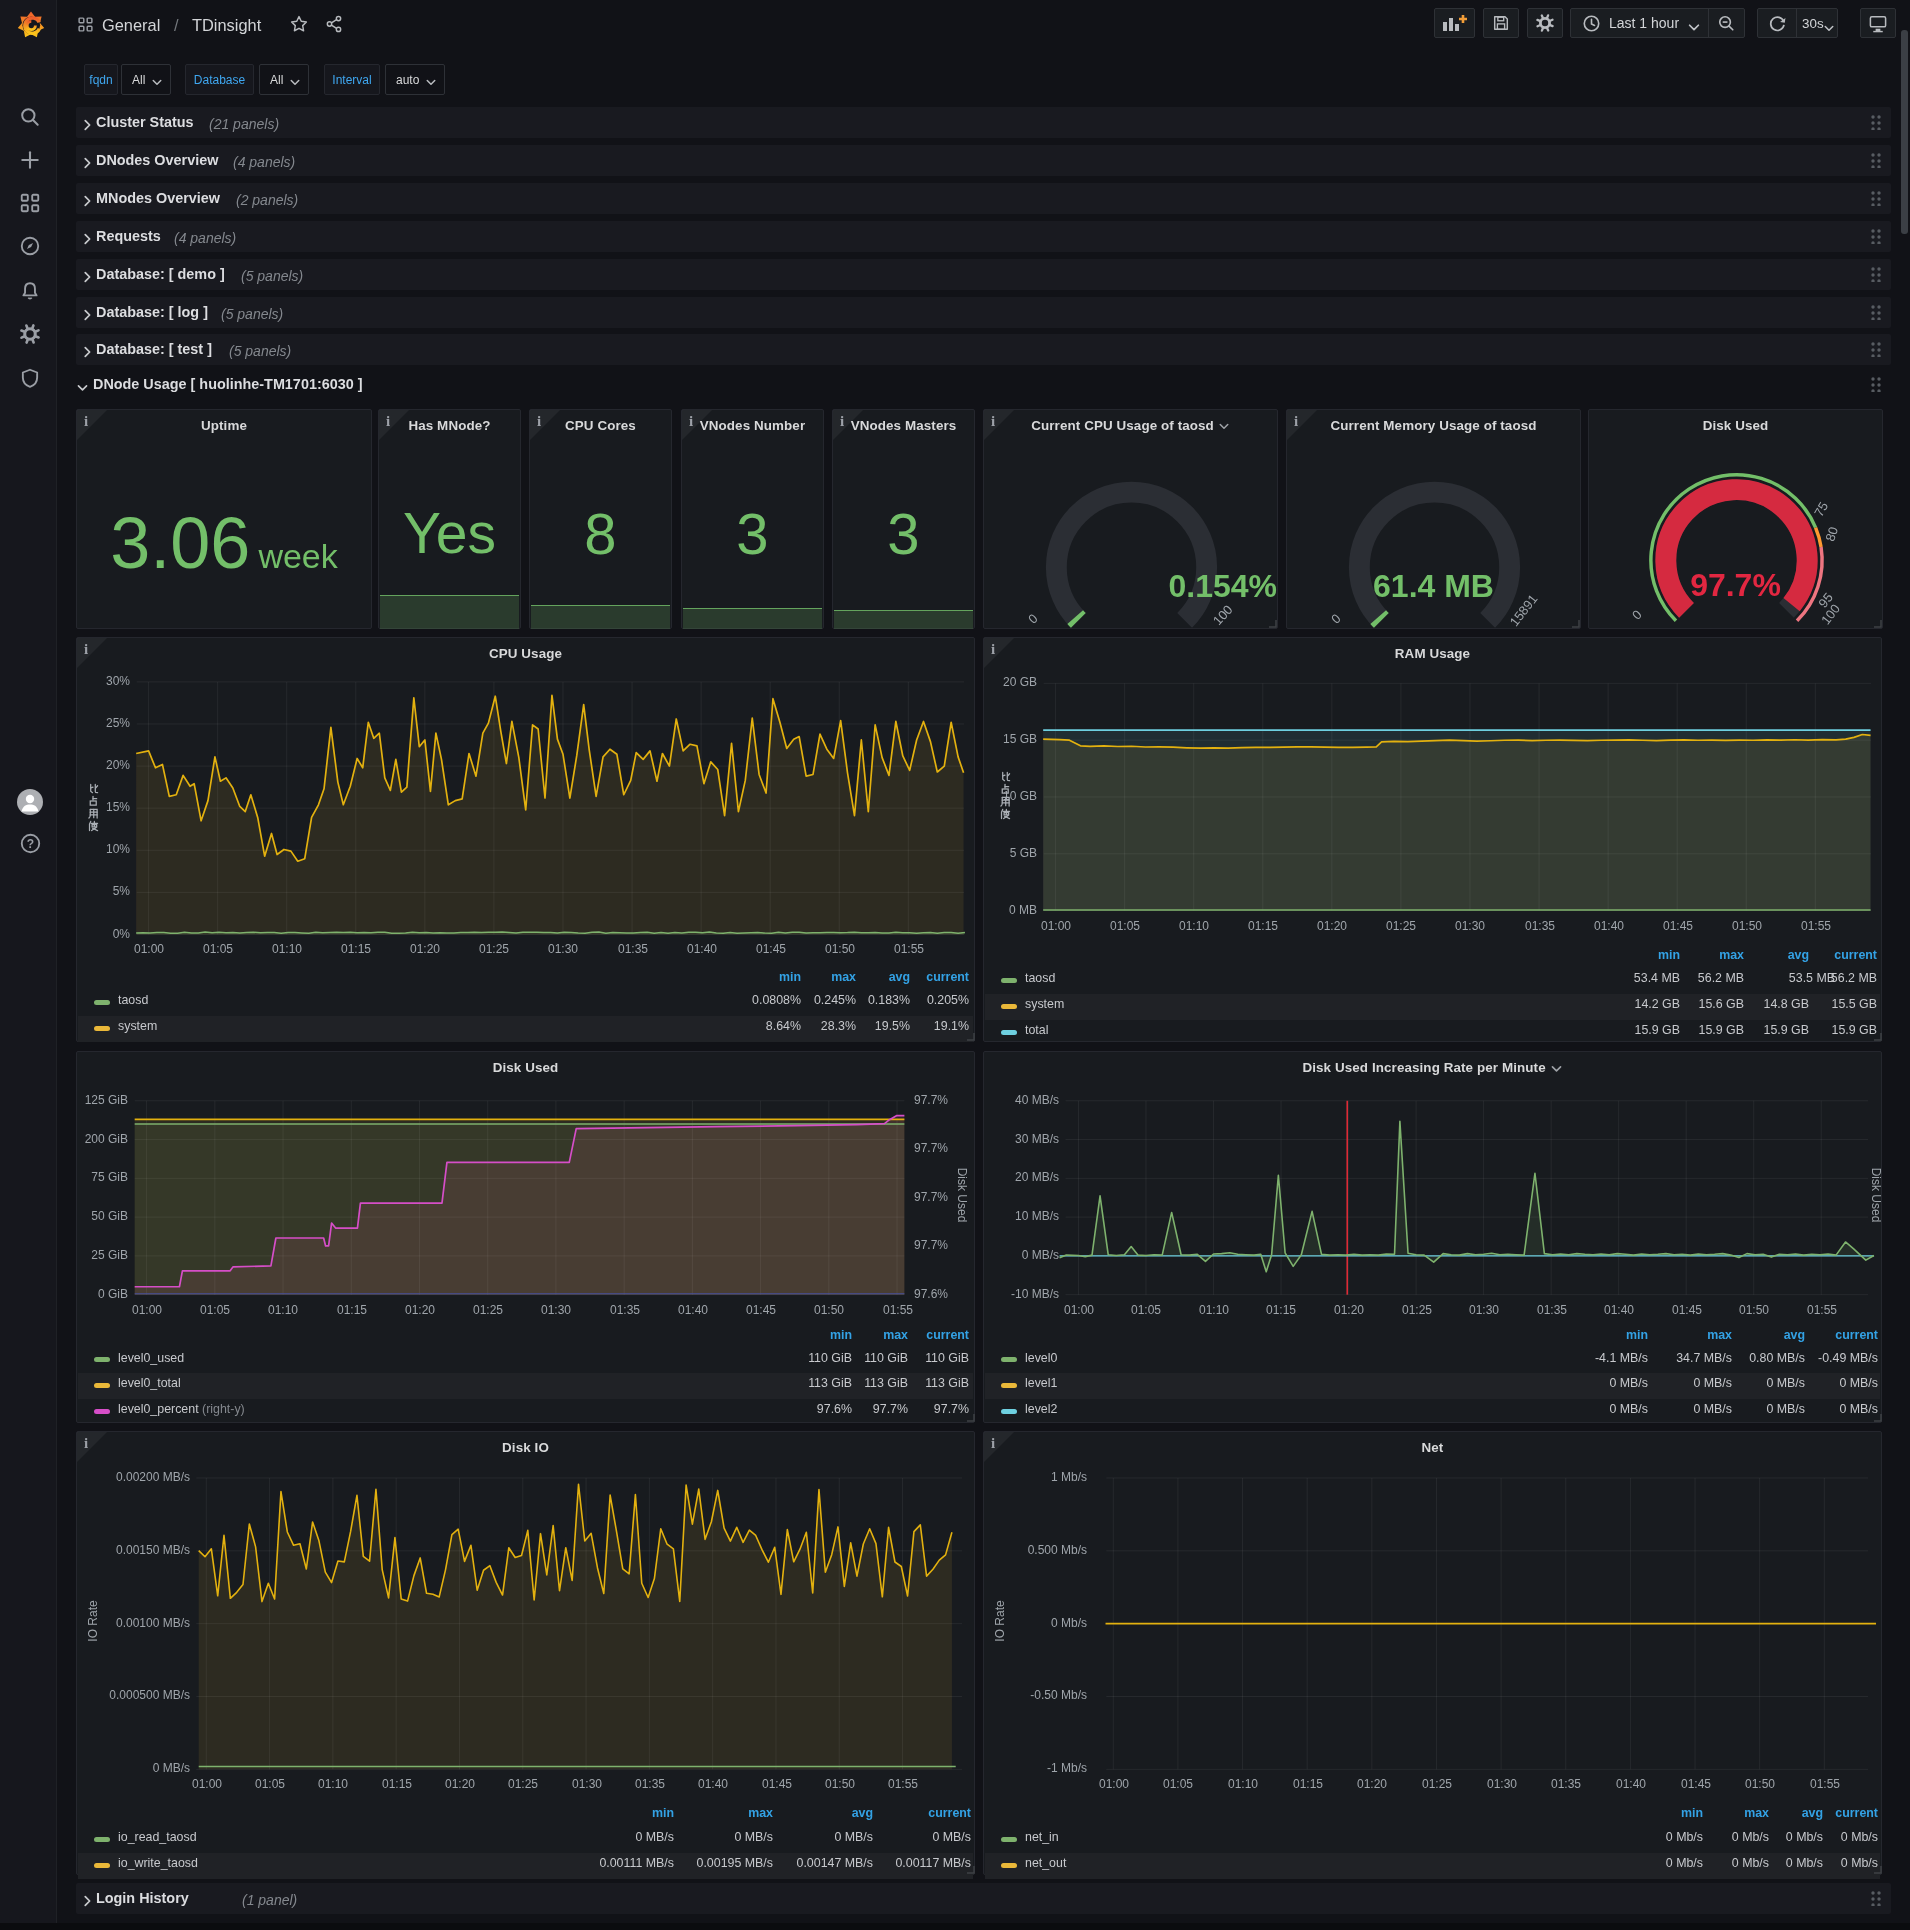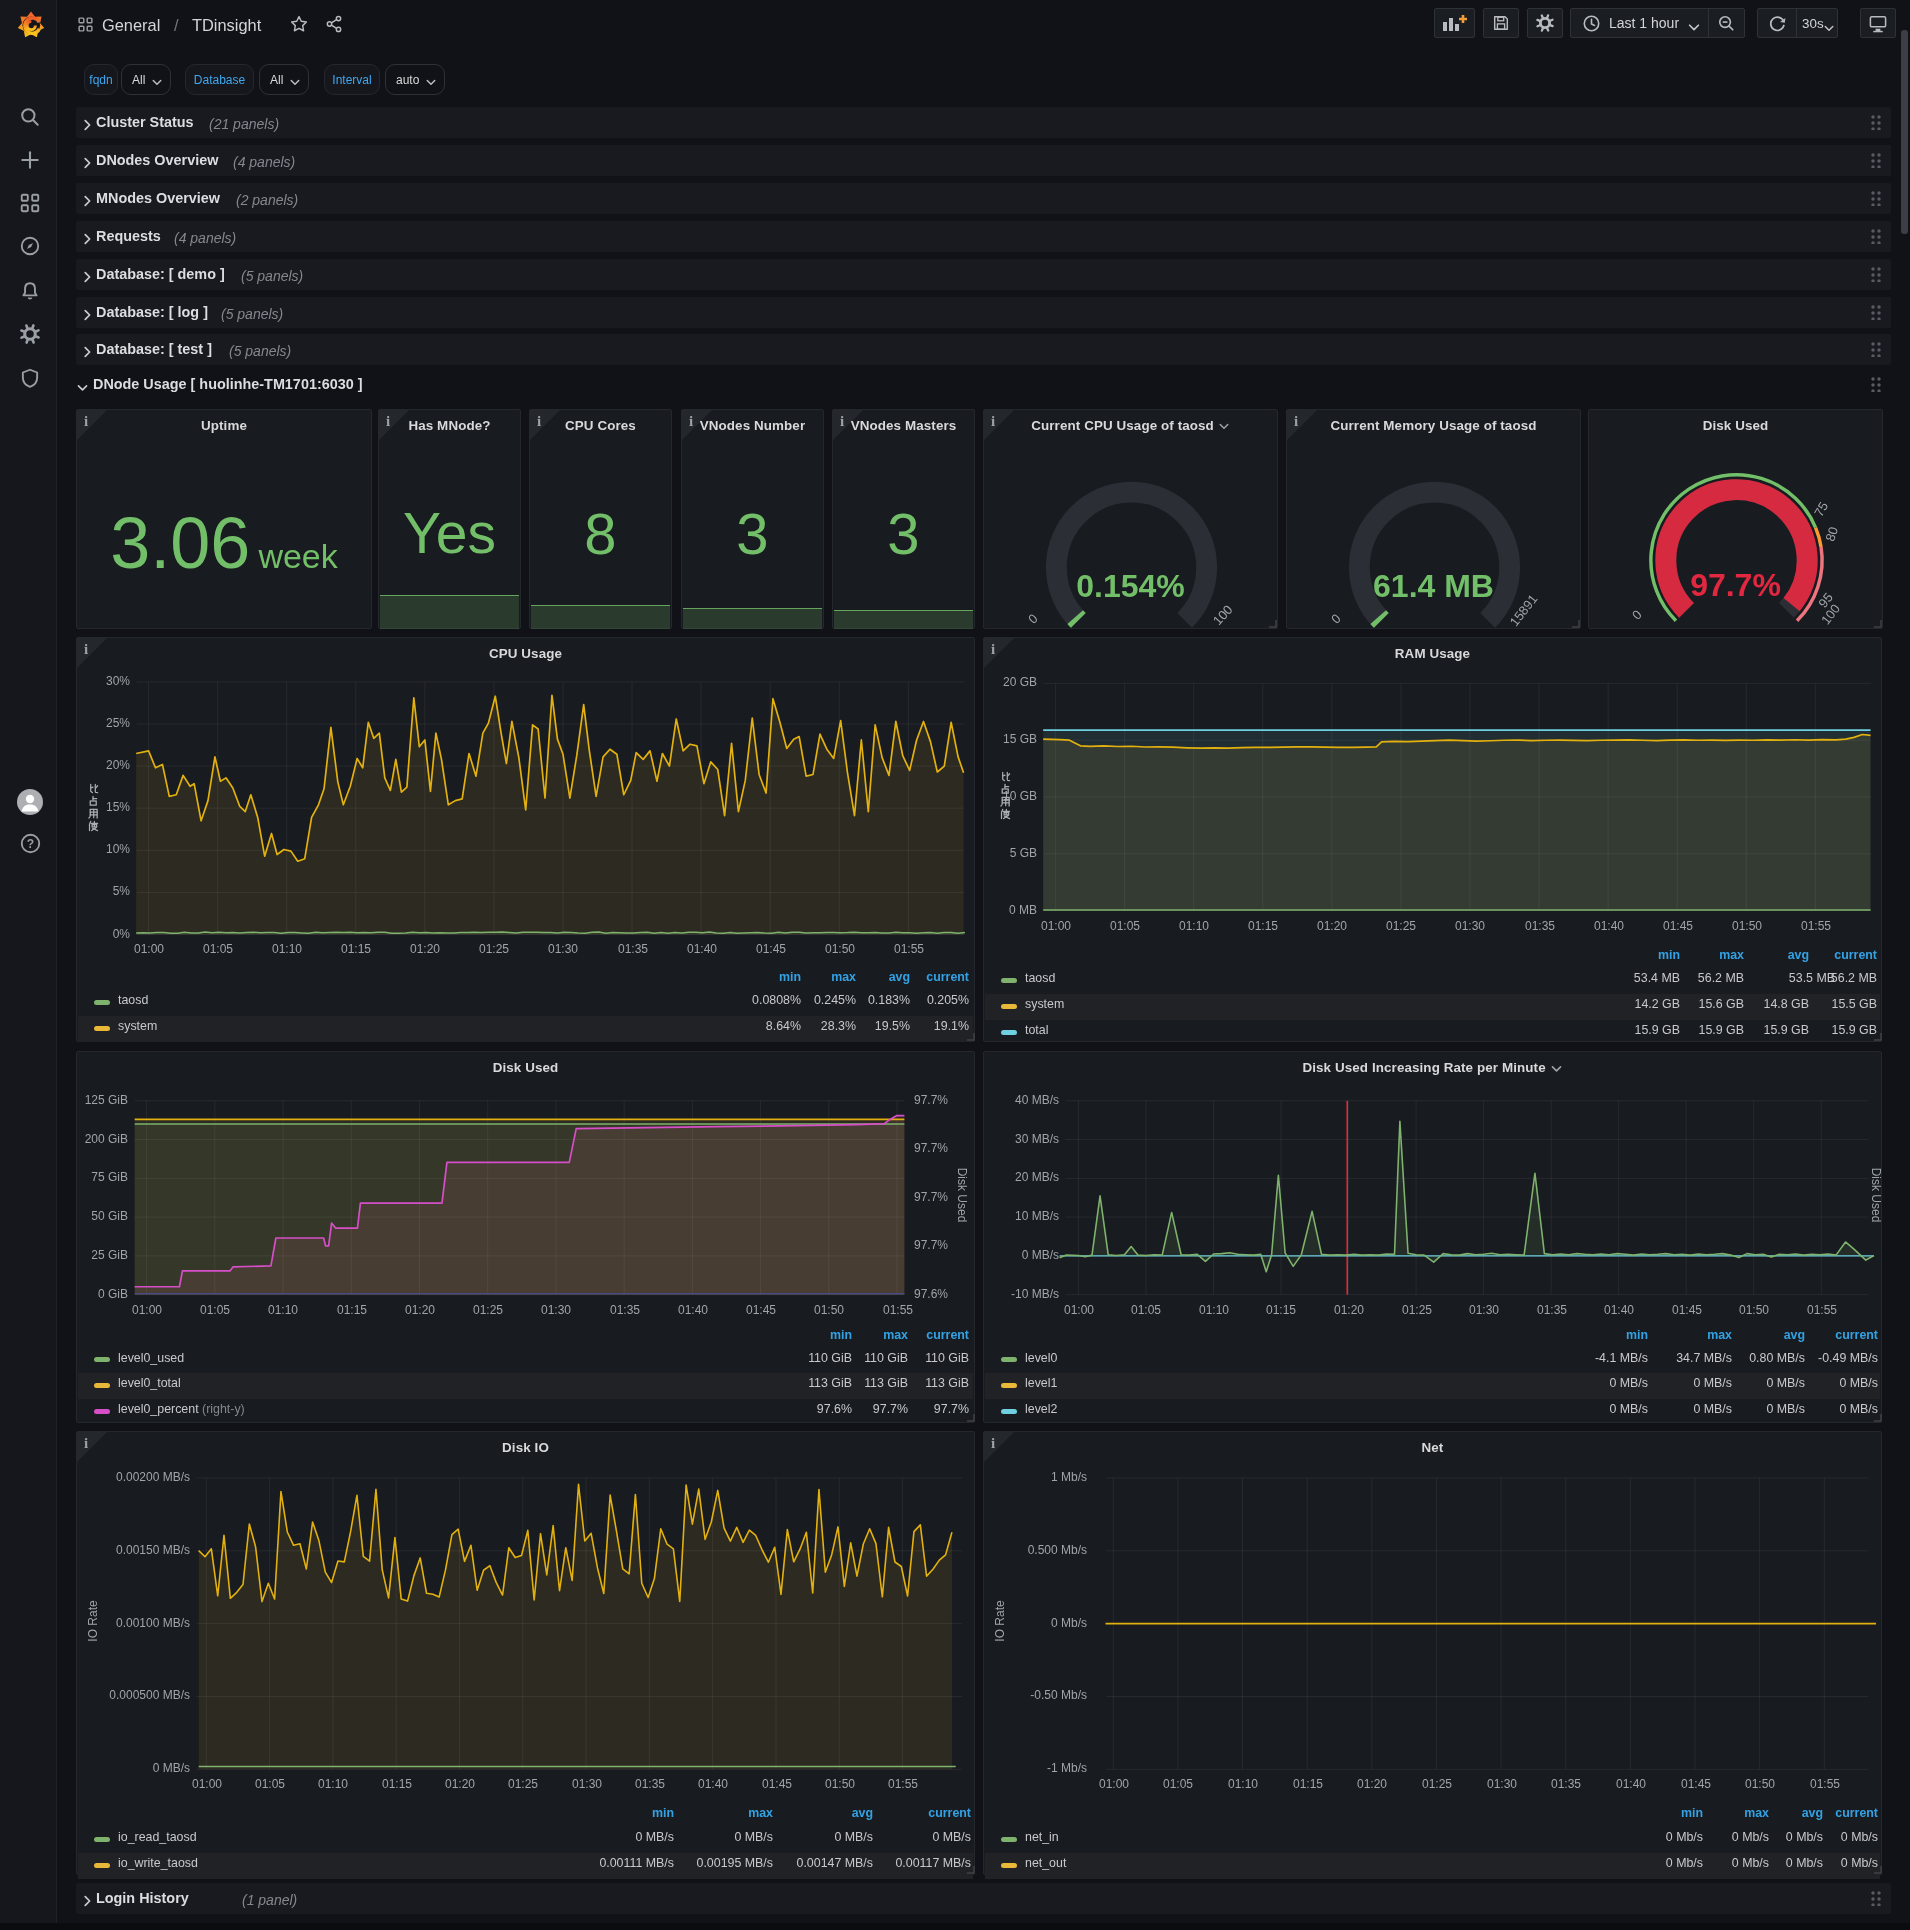--- a/index.html
+++ b/index.html
@@ -12,21 +12,21 @@
 .rowhdr .pc{position:absolute;top:9px;font-size:14px;font-style:italic;color:#84888e}
 .rowhdr .ch{position:absolute;left:4px;top:8px}
 .dots{position:absolute;right:8px;top:7px}
 .statval{position:absolute;left:0;right:0;text-align:center;color:#73bf69;font-weight:500}
 .legrow{position:absolute;font-size:12.4px;color:#c7c9cd}
 .sw{position:absolute;width:16px;height:4.5px;border-radius:3px;top:7px}
 .lh{position:absolute;font-size:12.4px;font-weight:700;color:#33a2e5}
 .lv{position:absolute;font-size:12.4px;color:#c7c9cd;text-align:right}
 .ticky{position:absolute;font-size:12px;color:#9fa5ab;text-align:right}
 .tickx{position:absolute;font-size:12px;color:#9fa5ab;text-align:center}
-.chip{position:absolute;height:31px;border-radius:10px;font-size:12px;line-height:31px}
+.chip{position:absolute;height:31px;border-radius:2px;font-size:12px;line-height:31px}
 .chipl{background:#16171d;border:1px solid #25272e;color:#3fa7f0;font-weight:500;text-align:center}
 .chipv{background:#111217;border:1px solid #2e3137;color:#d8d9da;padding:0 22px 0 10px}
 .navbtn{position:absolute;top:8px;height:30px;background:#1a1d21;border:1px solid #2e3136;border-radius:2px}
 </style></head><body>
 
 <div class="abs" style="left:0;top:0;width:57px;height:1930px;background:#16171d;border-right:1px solid #1f2126"></div>
 <svg class="abs" style="left:17px;top:10px" width="28" height="30" viewBox="0 0 28 30">
 <defs>
       <linearGradient id="glg" x1="0" y1="0" x2="0" y2="1">
         <stop offset="0" stop-color="#ed5c2c"></stop>
@@ -332,21 +332,21 @@
     <div class="iglyph">i</div>
     <div class="ptitle">Current CPU Usage of taosd <span style="font-weight:400"><svg width="12" height="12" viewBox="0 0 16 16" style="vertical-align:middle">
           <polyline points="3,6 8,11 13,6" fill="none" stroke="#9fa3a8" stroke-width="2" stroke-linecap="round" stroke-linejoin="round"></polyline>
         </svg></span></div>
     <svg class="abs" style="left:0;top:0" width="295" height="220" viewBox="0 0 296 221">
       <path d="M 94.61 211.39 A 75.5 75.5 0 1 1 201.39 211.39" fill="none" stroke="#2b2e34" stroke-width="21"></path>
       <path d="M 94.61 211.39 A 75.5 75.5 0 0 1 91.45 208.02" fill="none" stroke="#73bf69" stroke-width="21"></path>
       <text x="52.0" y="213" font-size="13" fill="#9fa5ab" text-anchor="middle" transform="rotate(-42 52.0 213)">0</text>
       <text x="243.0" y="209" font-size="13" fill="#9fa5ab" text-anchor="middle" transform="rotate(-48 243.0 209)">100</text>
     </svg>
-    <div class="abs" style="left:0;right:0;top:158px;text-align:center;font-size:32px;font-weight:600;color:#73bf69">0.154%</div>
+    <div class="abs" style="left:0;right:0;top:158px;text-align:right;font-size:32px;font-weight:600;color:#73bf69">0.154%</div>
     <svg class="abs" style="left:285px;top:210px" width="8" height="8" viewBox="0 0 8 8">
       <path d="M7 0 L7 7 L0 7" fill="none" stroke="#3e4146" stroke-width="1.5"></path>
     </svg>
   </div>
 <div class="panel" style="left:1286px;top:409px;width:295px;height:220px">
     <div class="icorner"></div>
     <div class="iglyph">i</div>
     <div class="ptitle">Current Memory Usage of taosd</div>
     <svg class="abs" style="left:0;top:0" width="295" height="220" viewBox="0 0 296 221">
       <path d="M 94.61 211.39 A 75.5 75.5 0 1 1 201.39 211.39" fill="none" stroke="#2b2e34" stroke-width="21"></path>

